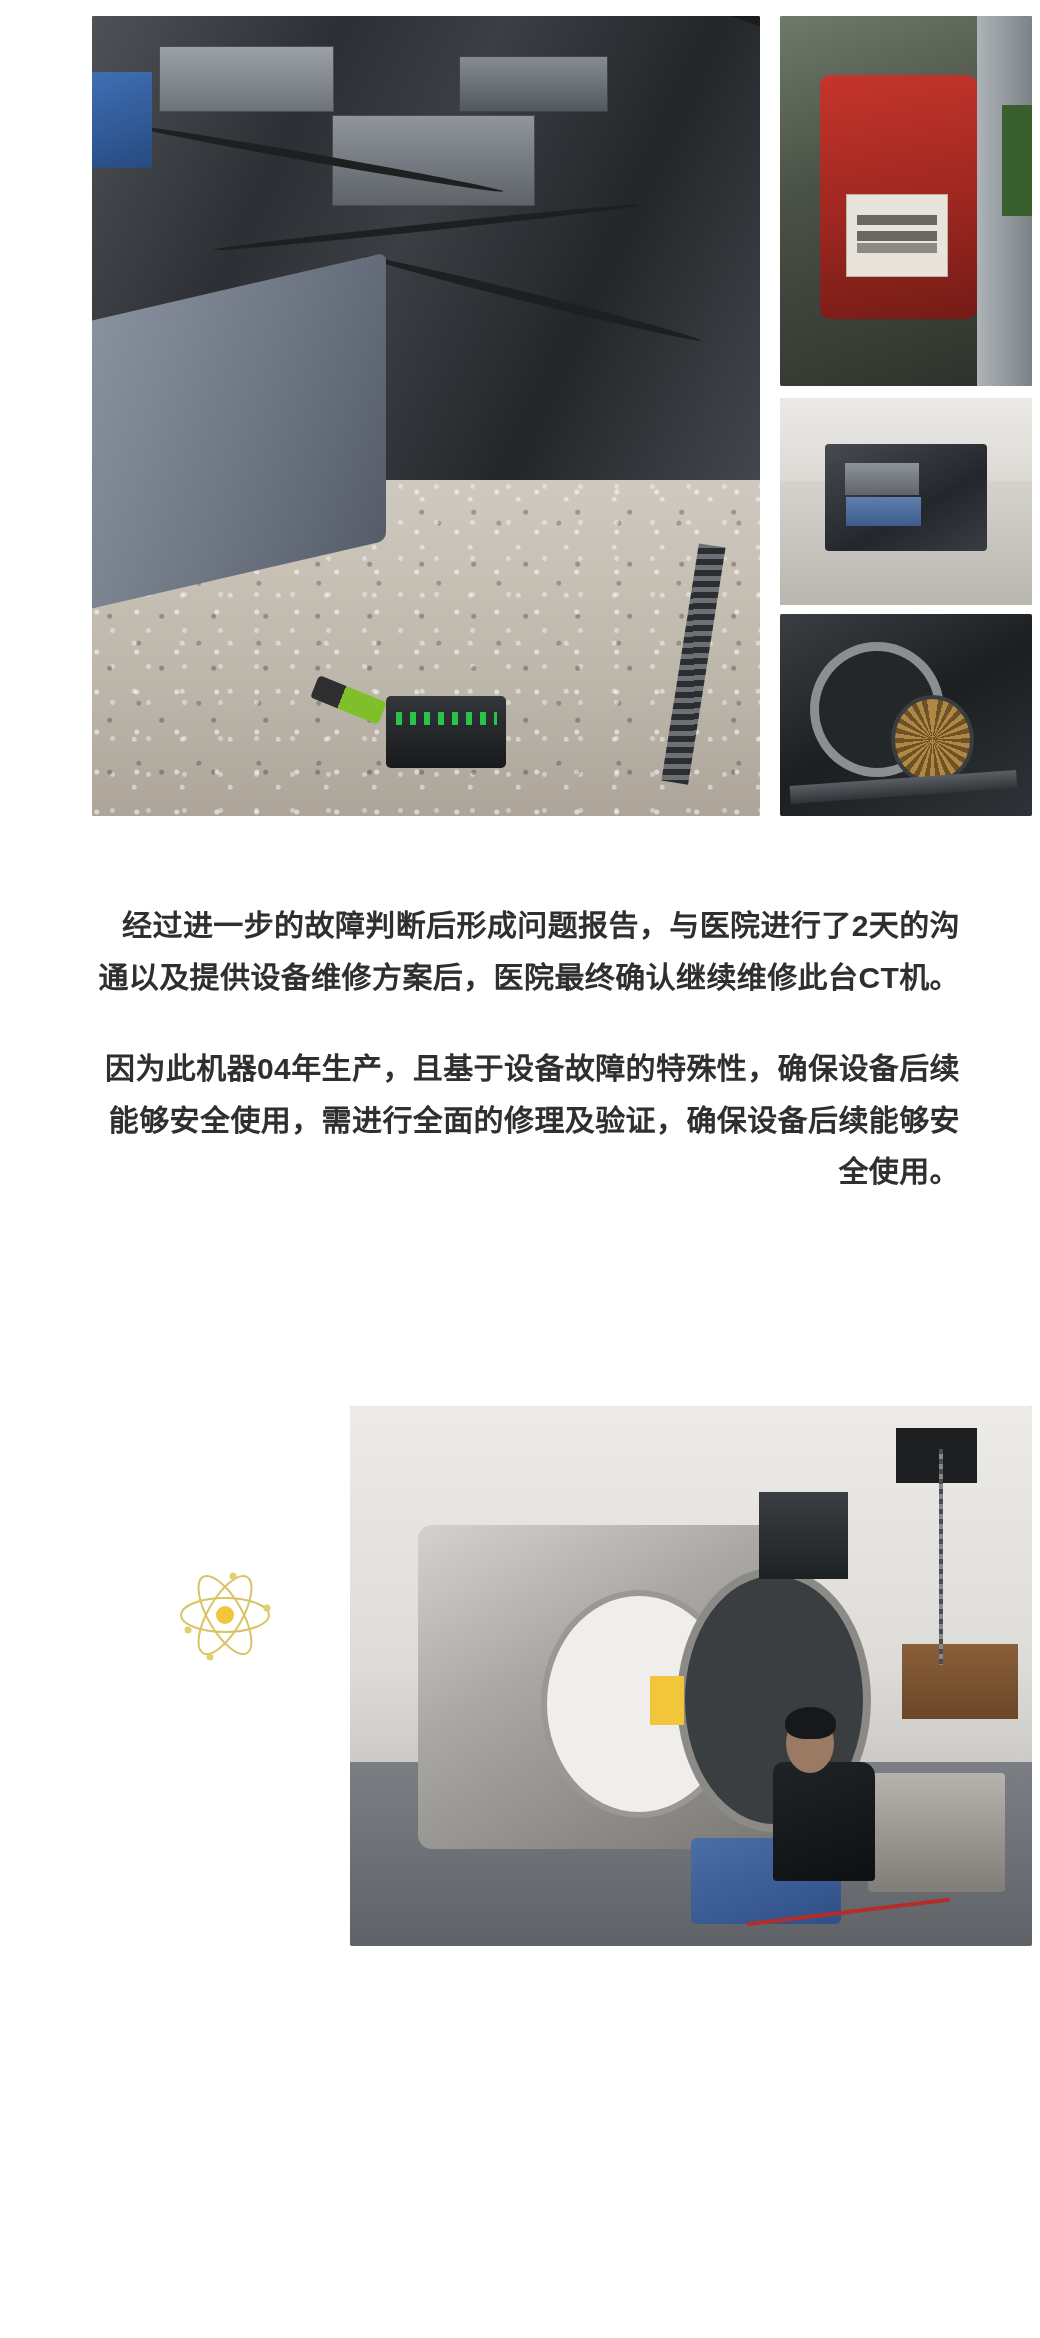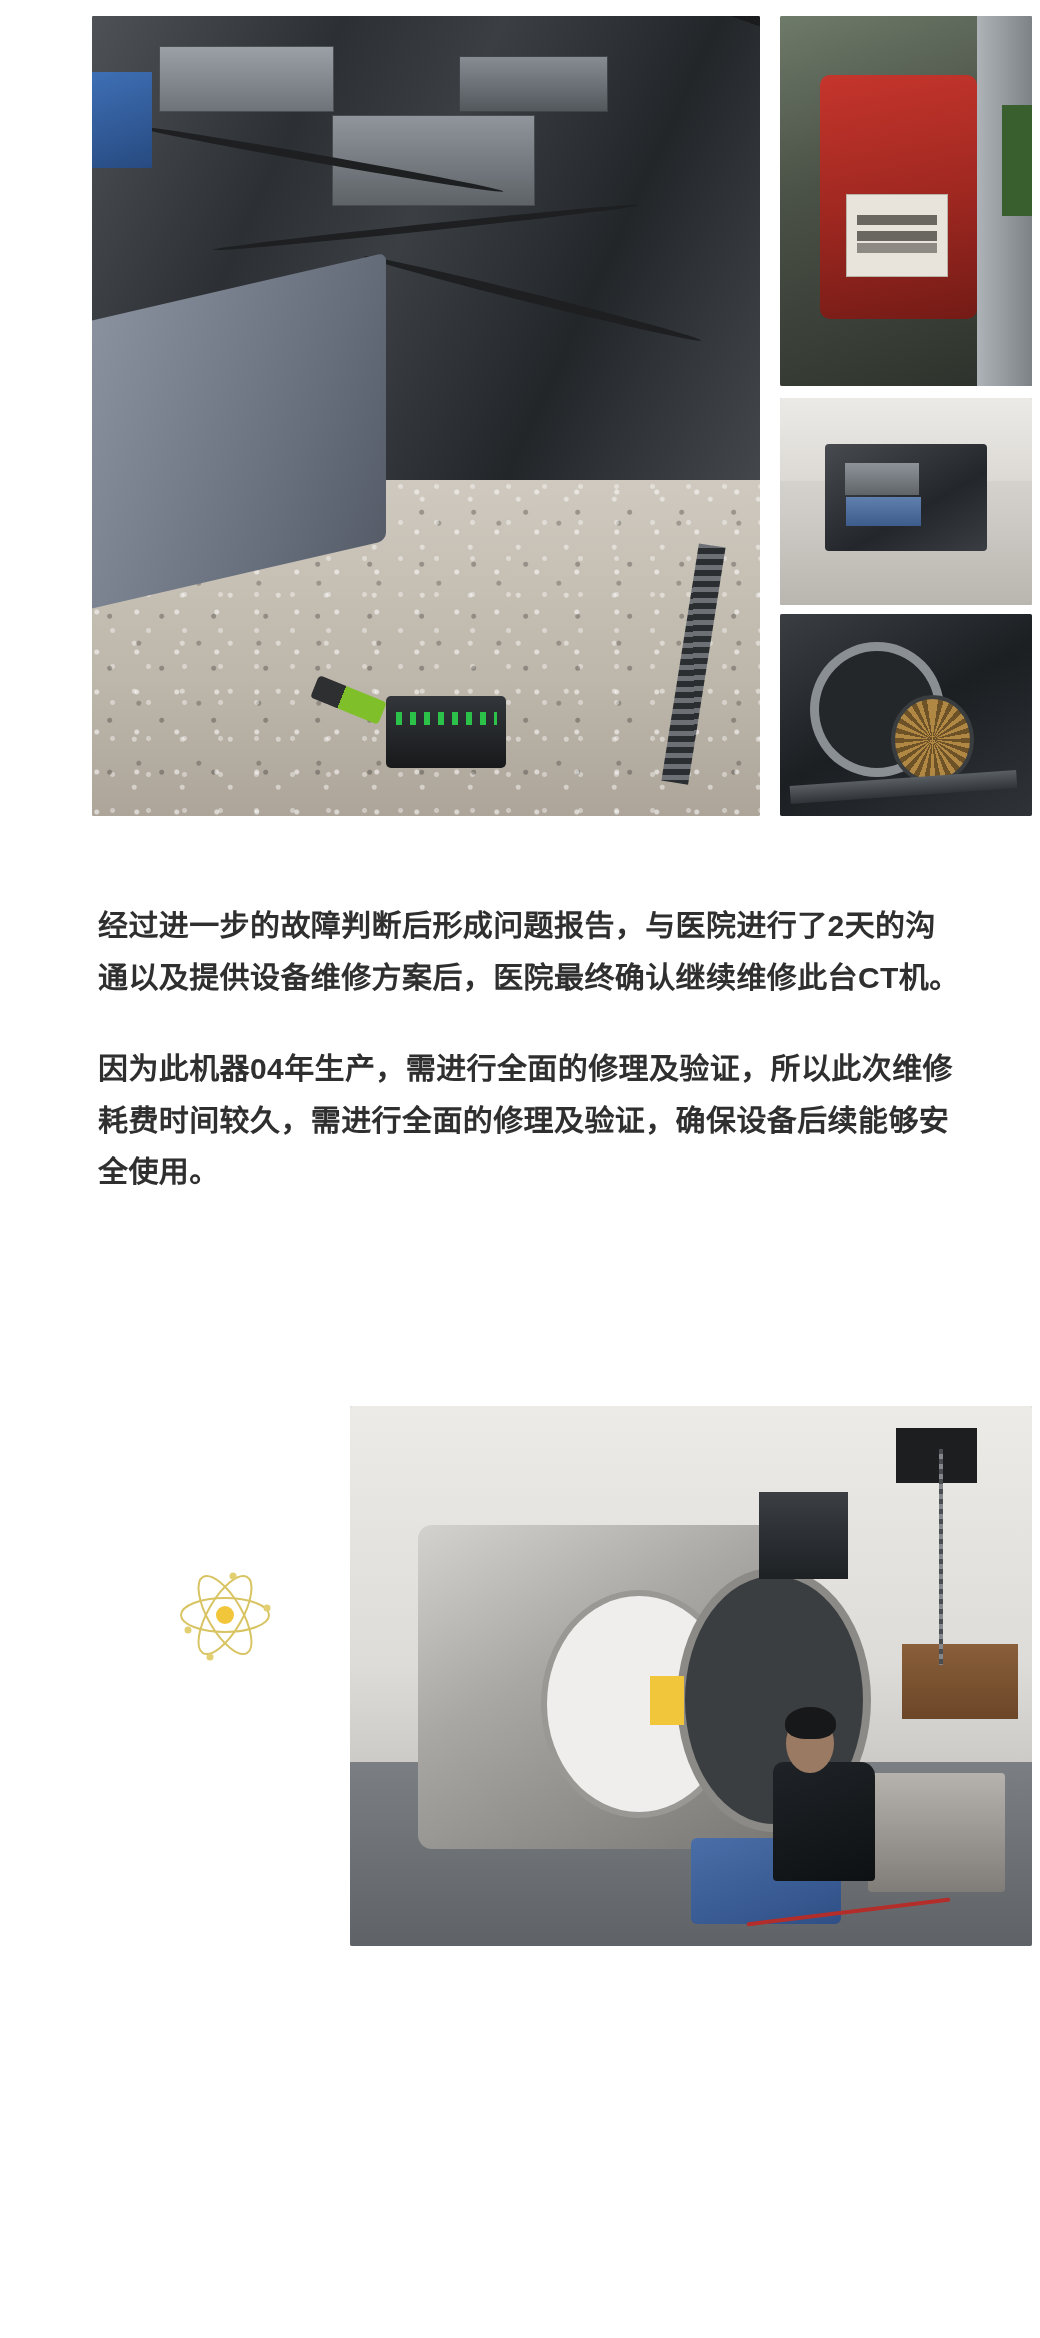--- a/index.html
+++ b/index.html
@@ -223,20 +223,21 @@
     width: 862px;
   }
   .para {
     margin: 0 0 40px 0;
     font-size: 30px;
     line-height: 1.72;
     letter-spacing: 0.4px;
     color: #2f2f2f;
     font-weight: 700;
     font-family: "Liberation Sans", "DejaVu Sans", sans-serif;
+    text-align: right;
   }
   .para:last-child { margin-bottom: 0; }
 
   
   .atom {
     position: absolute;
     left: 170px;
     top: 1560px;
     width: 110px;
     height: 110px;
@@ -391,21 +392,21 @@
         <div class="s3-gear"></div>
         <div class="s3-bar"></div>
       </div>
       <figcaption class="sr-only">传动齿轮与皮带组件特写</figcaption>
     </figure>
 
   </div>
 
   <div class="content">
     <p class="para">经过进一步的故障判断后形成问题报告，与医院进行了2天的沟通以及提供设备维修方案后，医院最终确认继续维修此台CT机。</p>
-    <p class="para">因为此机器04年生产，需进行全面的修理及验证，所以此次维修耗费时间较久，需进行全面的修理及验证，确保设备后续能够安全使用。</p>
+    <p class="para">因为此机器04年生产，且基于设备故障的特殊性，确保设备后续能够安全使用，需进行全面的修理及验证，确保设备后续能够安全使用。</p>
   </div>
 
   <div class="atom">
     <svg viewBox="0 0 110 110" width="110" height="110" aria-hidden="true">
       <g fill="none" stroke="#d9c463" stroke-width="2">
         <ellipse cx="55" cy="55" rx="44" ry="17"></ellipse>
         <ellipse cx="55" cy="55" rx="44" ry="17" transform="rotate(60 55 55)"></ellipse>
         <ellipse cx="55" cy="55" rx="44" ry="17" transform="rotate(120 55 55)"></ellipse>
       </g>
       <circle cx="55" cy="55" r="9" fill="#f2c63b"></circle>

